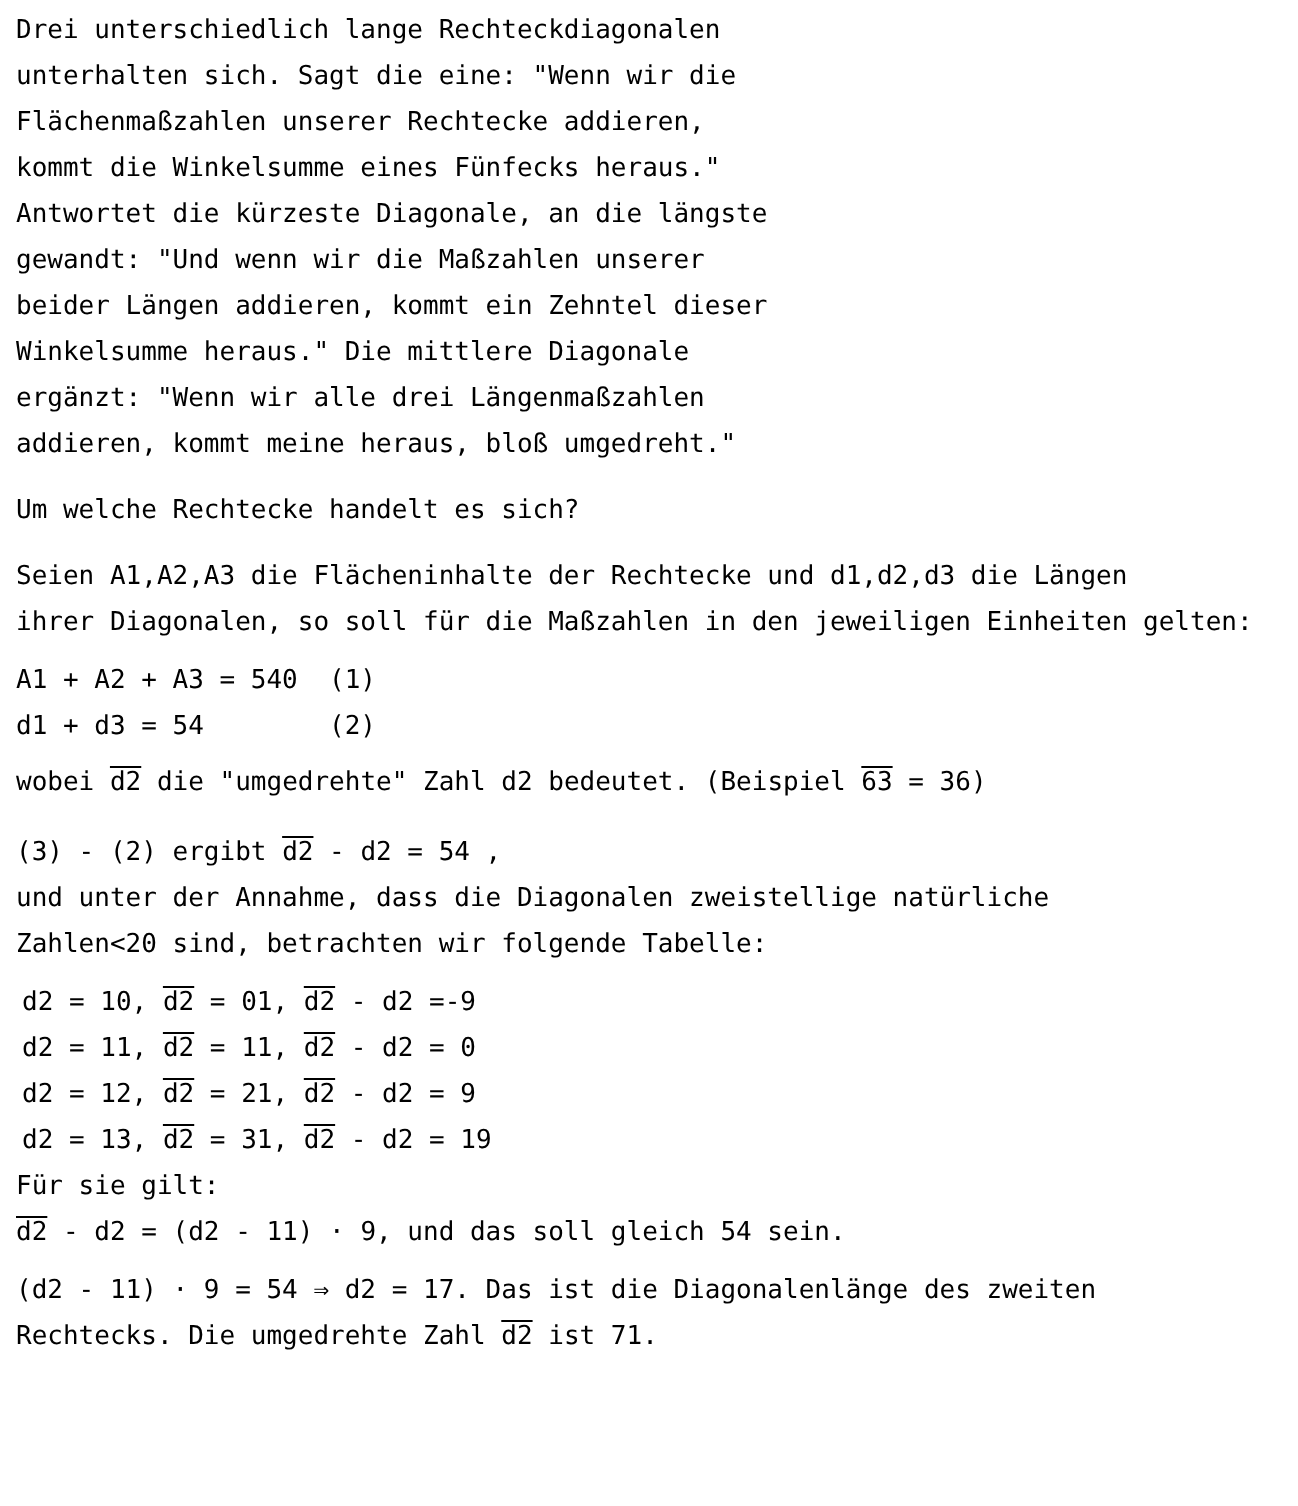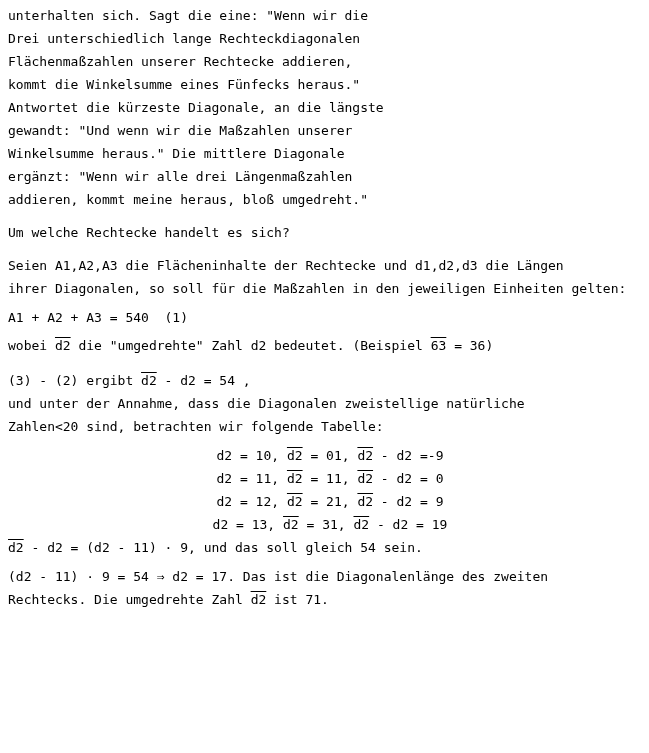--- a/index.html
+++ b/index.html
@@ -28,55 +28,58 @@
   }
   .para.indent .line { padding-left: 3px; }
   .ov { text-decoration: overline; text-decoration-thickness: 1px; }
 </style>
 </head>
 <body>
 
 <main class="page">
   <article class="doc" style="color: rgb(0, 0, 0);">
       <div class="para" style="margin-top: 0px;">
+        <div class="line"><span class="">Drei unterschiedlich lange Rechteckdiagonalen</span></div>
         <div class="line"><span class="">unterhalten sich. Sagt die eine: "Wenn wir die</span></div>
-        <div class="line"><span class="">Drei unterschiedlich lange Rechteckdiagonalen</span></div>
         <div class="line"><span class="">Flächenmaßzahlen unserer Rechtecke addieren,</span></div>
         <div class="line"><span class="">kommt die Winkelsumme eines Fünfecks heraus."</span></div>
         <div class="line"><span class="">Antwortet die kürzeste Diagonale, an die längste</span></div>
         <div class="line"><span class="">gewandt: "Und wenn wir die Maßzahlen unserer</span></div>
+        <div class="line"><span class="">beider Längen addieren, kommt ein Zehntel dieser</span></div>
         <div class="line"><span class="">Winkelsumme heraus." Die mittlere Diagonale</span></div>
         <div class="line"><span class="">ergänzt: "Wenn wir alle drei Längenmaßzahlen</span></div>
         <div class="line"><span class="">addieren, kommt meine heraus, bloß umgedreht."</span></div>
       </div>
       <div class="para" style="margin-top: 10px;">
         <div class="line"><span class="">Um welche Rechtecke handelt es sich?</span></div>
       </div>
       <div class="para" style="margin-top: 10px;">
         <div class="line"><span class="">Seien A1,A2,A3 die Flächeninhalte der Rechtecke und d1,d2,d3 die Längen</span></div>
         <div class="line"><span class="">ihrer Diagonalen, so soll für die Maßzahlen in den jeweiligen Einheiten gelten:</span></div>
       </div>
       <div class="para" style="margin-top: 6px;">
         <div class="line"><span class="">A1 + A2 + A3 = 540  (1)</span></div>
+        <div class="line"><span class="">d1 + d3 = 54        (2)</span></div>
       </div>
       <div class="para" style="margin-top: 5px;">
         <div class="line"><span class="">wobei </span><span class="ov">d2</span><span class=""> die "umgedrehte" Zahl d2 bedeutet. (Beispiel </span><span class="ov">63</span><span class=""> = 36)</span></div>
       </div>
       <div class="para" style="margin-top: 12px;">
         <div class="line"><span class="">(3) - (2) ergibt </span><span class="ov">d2</span><span class=""> - d2 = 54 ,</span></div>
         <div class="line"><span class="">und unter der Annahme, dass die Diagonalen zweistellige natürliche</span></div>
         <div class="line"><span class="">Zahlen&lt;20 sind, betrachten wir folgende Tabelle:</span></div>
       </div>
-      <div class="para indent" style="margin-top: 6px; text-align: center;">
+      <div class="para indent" style="margin-top: 6px;">
         <div class="line"><span class="">d2 = 10, </span><span class="ov">d2</span><span class=""> = 01, </span><span class="ov">d2</span><span class=""> - d2 =-9</span></div>
         <div class="line"><span class="">d2 = 11, </span><span class="ov">d2</span><span class=""> = 11, </span><span class="ov">d2</span><span class=""> - d2 = 0</span></div>
         <div class="line"><span class="">d2 = 12, </span><span class="ov">d2</span><span class=""> = 21, </span><span class="ov">d2</span><span class=""> - d2 = 9</span></div>
         <div class="line"><span class="">d2 = 13, </span><span class="ov">d2</span><span class=""> = 31, </span><span class="ov">d2</span><span class=""> - d2 = 19</span></div>
       </div>
       <div class="para" style="margin-top: 0px;">
+        <div class="line"><span class="">Für sie gilt:</span></div>
         <div class="line"><span class="ov">d2</span><span class=""> - d2 = (d2 - 11) · 9, und das soll gleich 54 sein.</span></div>
       </div>
       <div class="para" style="margin-top: 6px;">
         <div class="line"><span class="">(d2 - 11) · 9 = 54 ⇒ d2 = 17. Das ist die Diagonalenlänge des zweiten</span></div>
         <div class="line"><span class="">Rechtecks. Die umgedrehte Zahl </span><span class="ov">d2</span><span class=""> ist 71.</span></div>
       </div>
     </article>
 </main>
 
 </body></html>

